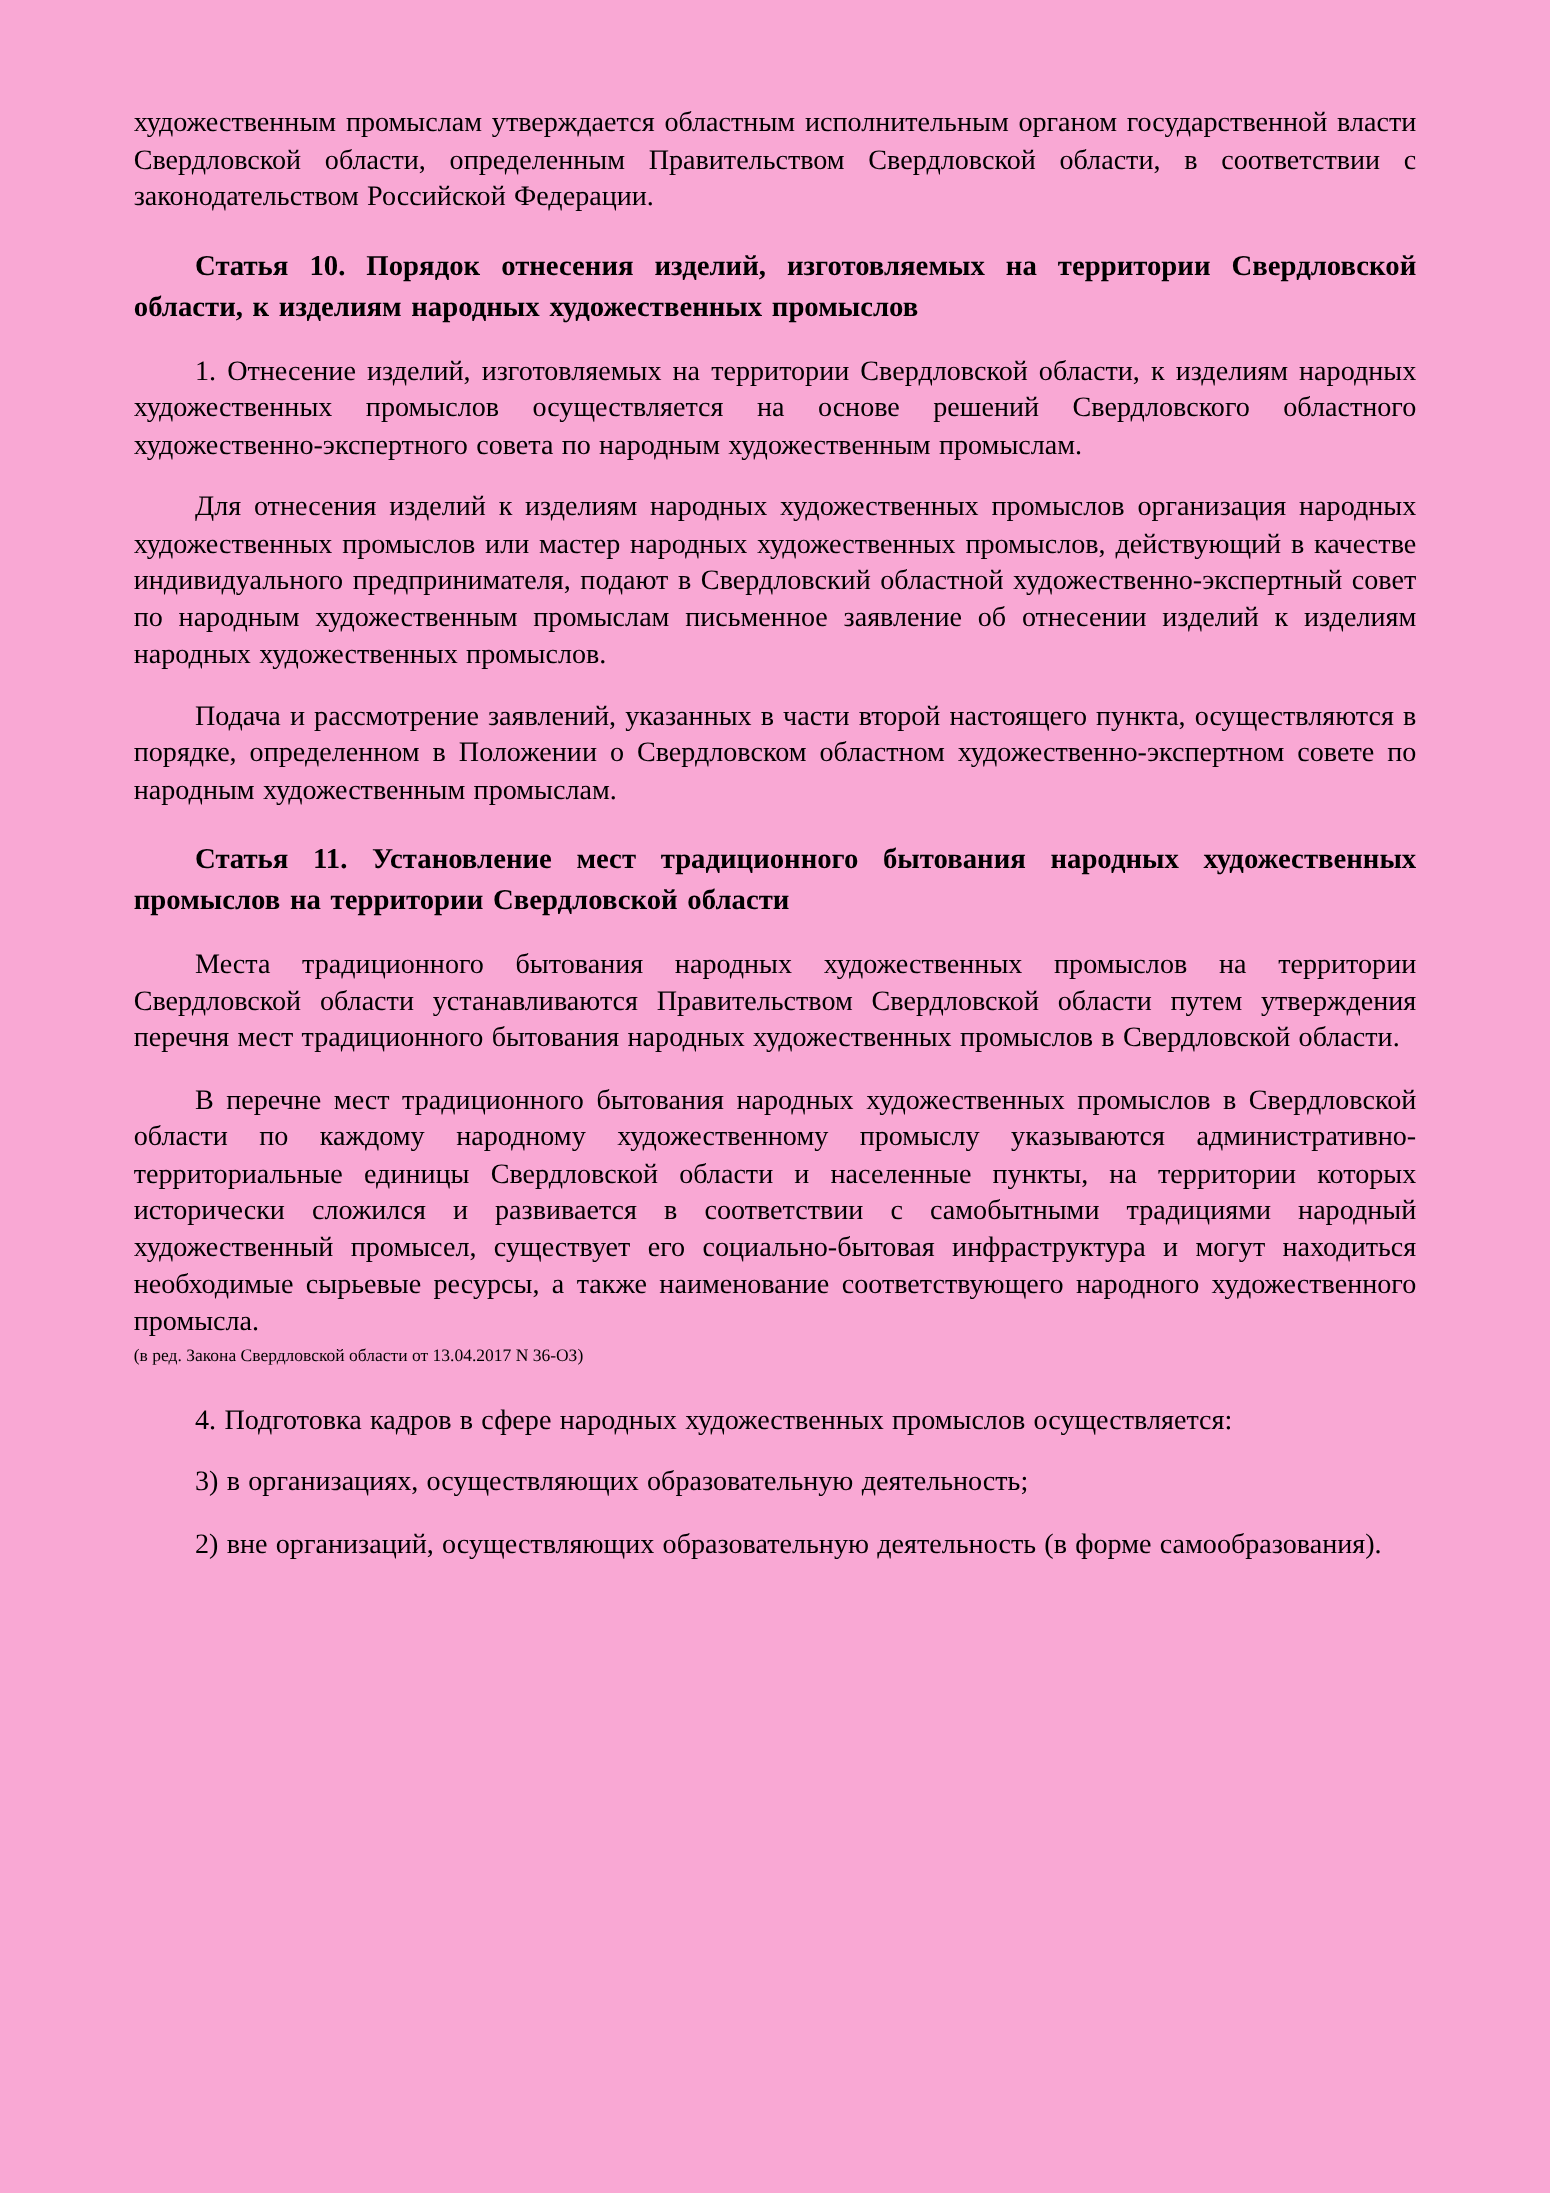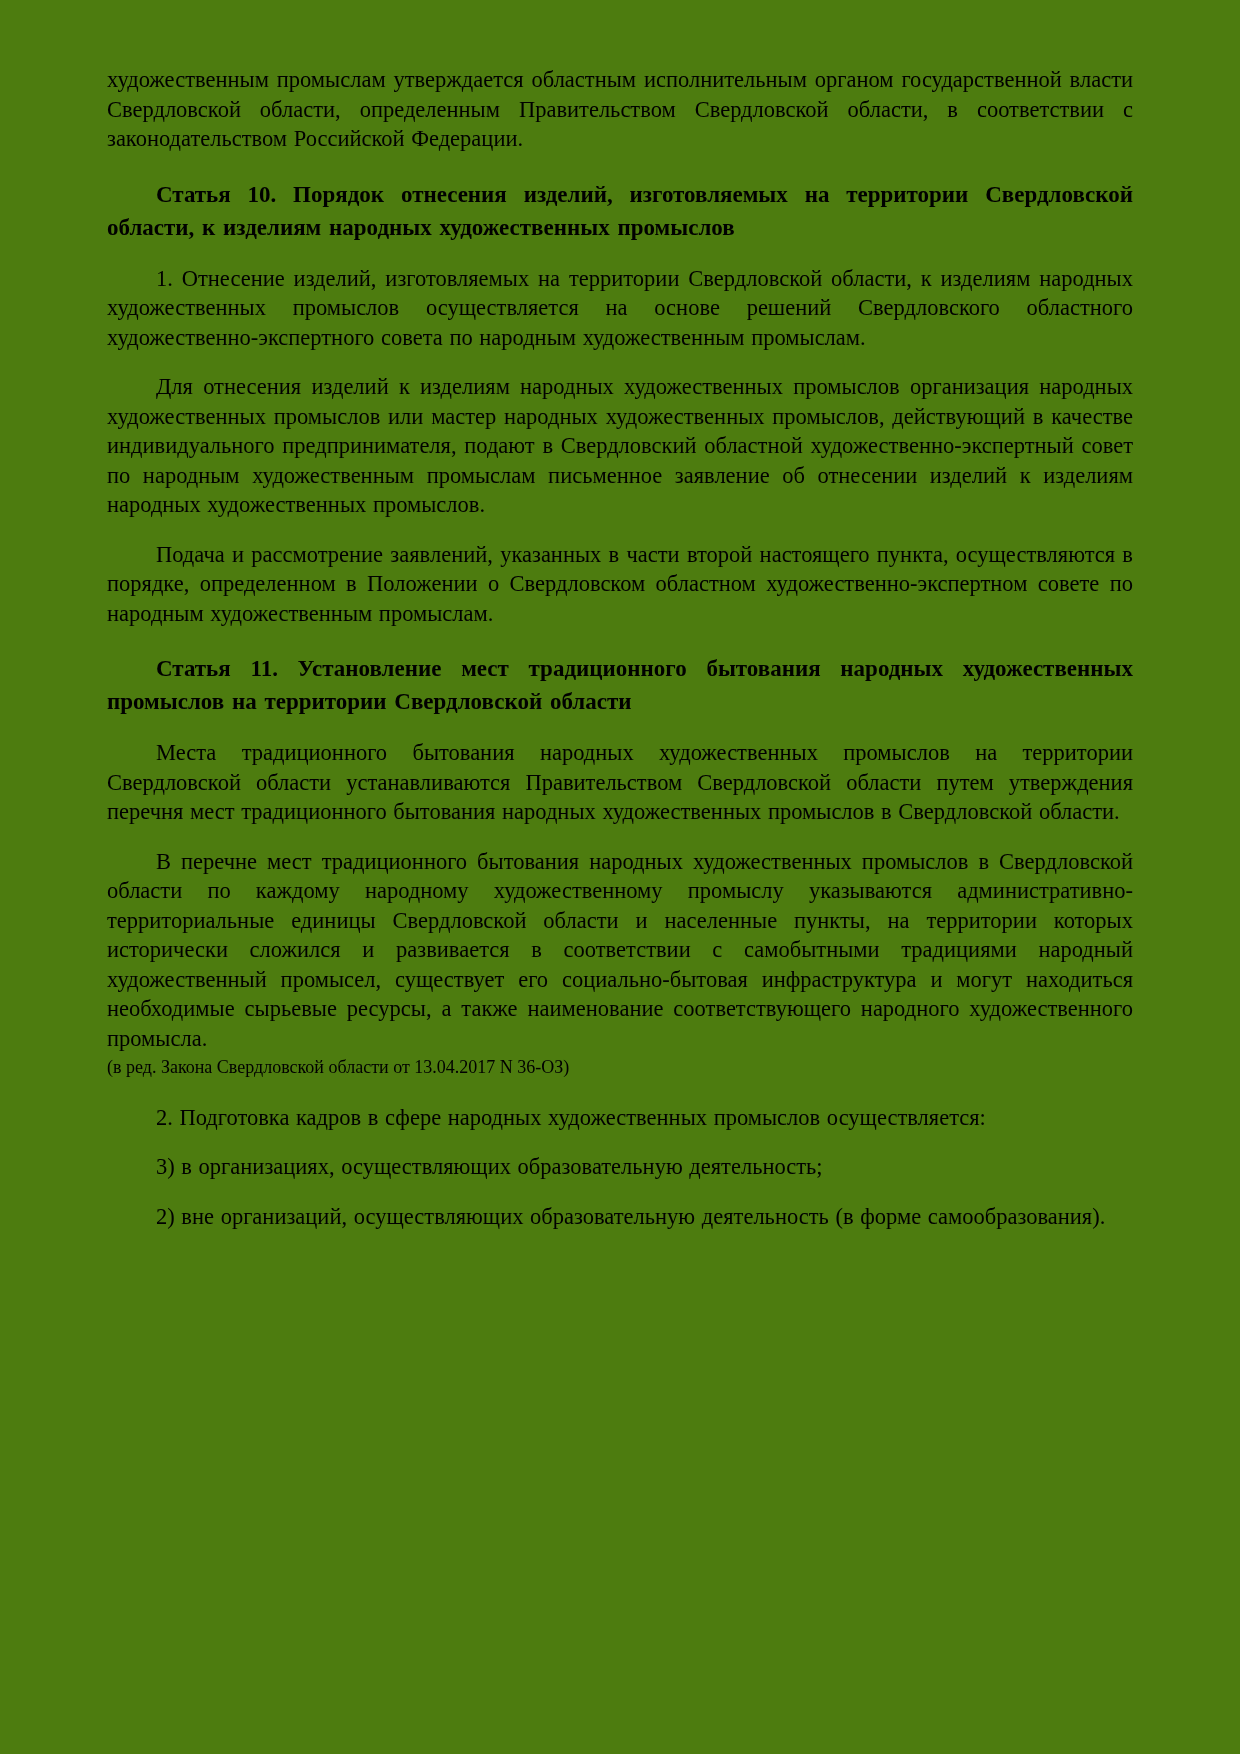--- a/index.html
+++ b/index.html
@@ -8,59 +8,59 @@
     height: 1754px;
     background: #ffffff;
     color: #000000;
     font-family: "Liberation Serif", "DejaVu Serif", serif;
     overflow: hidden;
   }
   .page {
     box-sizing: border-box;
     width: 1240px;
     height: 1754px;
-    padding: 65px 107px 40px 107px;
-    background: #4d7c0f;
+    padding: 83px 107px 40px 107px;
+    background: #f9a8d4;
   }
   .body-text {
     font-size: 22.5px;
     line-height: 29.5px;
     text-align: justify;
     margin: 20px 0 0 0;
     text-indent: 49px;
     word-spacing: 1px;
   }
   .no-indent { text-indent: 0; }
   .heading {
     font-size: 23px;
     line-height: 33px;
     font-weight: bold;
     text-align: justify;
     margin: 24px 0 0 0;
     text-indent: 49px;
     word-spacing: 2px;
   }
   .note {
-    font-size: 18px;
+    font-size: 14px;
     line-height: 29.5px;
     text-align: left;
     margin: 0;
     text-indent: 0;
   }
   .page p:first-child { margin-top: 0; }
 </style>
 </head>
 <body>
 
 <div class="page">
   <p class="body-text no-indent">художественным промыслам утверждается областным исполнительным органом государственной власти Свердловской области, определенным Правительством Свердловской области, в соответствии с законодательством Российской Федерации.</p>
   <p class="heading">Статья 10. Порядок отнесения изделий, изготовляемых на территории Свердловской области, к изделиям народных художественных промыслов</p>
   <p class="body-text">1. Отнесение изделий, изготовляемых на территории Свердловской области, к изделиям народных художественных промыслов осуществляется на основе решений Свердловского областного художественно-экспертного совета по народным художественным промыслам.</p>
   <p class="body-text">Для отнесения изделий к изделиям народных художественных промыслов организация народных художественных промыслов или мастер народных художественных промыслов, действующий в качестве индивидуального предпринимателя, подают в Свердловский областной художественно-экспертный совет по народным художественным промыслам письменное заявление об отнесении изделий к изделиям народных художественных промыслов.</p>
   <p class="body-text">Подача и рассмотрение заявлений, указанных в части второй настоящего пункта, осуществляются в порядке, определенном в Положении о Свердловском областном художественно-экспертном совете по народным художественным промыслам.</p>
   <p class="heading">Статья 11. Установление мест традиционного бытования народных художественных промыслов на территории Свердловской области</p>
   <p class="body-text">Места традиционного бытования народных художественных промыслов на территории Свердловской области устанавливаются Правительством Свердловской области путем утверждения перечня мест традиционного бытования народных художественных промыслов в Свердловской области.</p>
   <p class="body-text">В перечне мест традиционного бытования народных художественных промыслов в Свердловской области по каждому народному художественному промыслу указываются административно-территориальные единицы Свердловской области и населенные пункты, на территории которых исторически сложился и развивается в соответствии с самобытными традициями народный художественный промысел, существует его социально-бытовая инфраструктура и могут находиться необходимые сырьевые ресурсы, а также наименование соответствующего народного художественного промысла.</p>
   <p class="note">(в ред. Закона Свердловской области от 13.04.2017 N 36-ОЗ)</p>
-  <p class="body-text">2. Подготовка кадров в сфере народных художественных промыслов осуществляется:</p>
+  <p class="body-text">4. Подготовка кадров в сфере народных художественных промыслов осуществляется:</p>
   <p class="body-text">3) в организациях, осуществляющих образовательную деятельность;</p>
   <p class="body-text">2) вне организаций, осуществляющих образовательную деятельность (в форме самообразования).</p>
 </div>
 
 </body></html>

